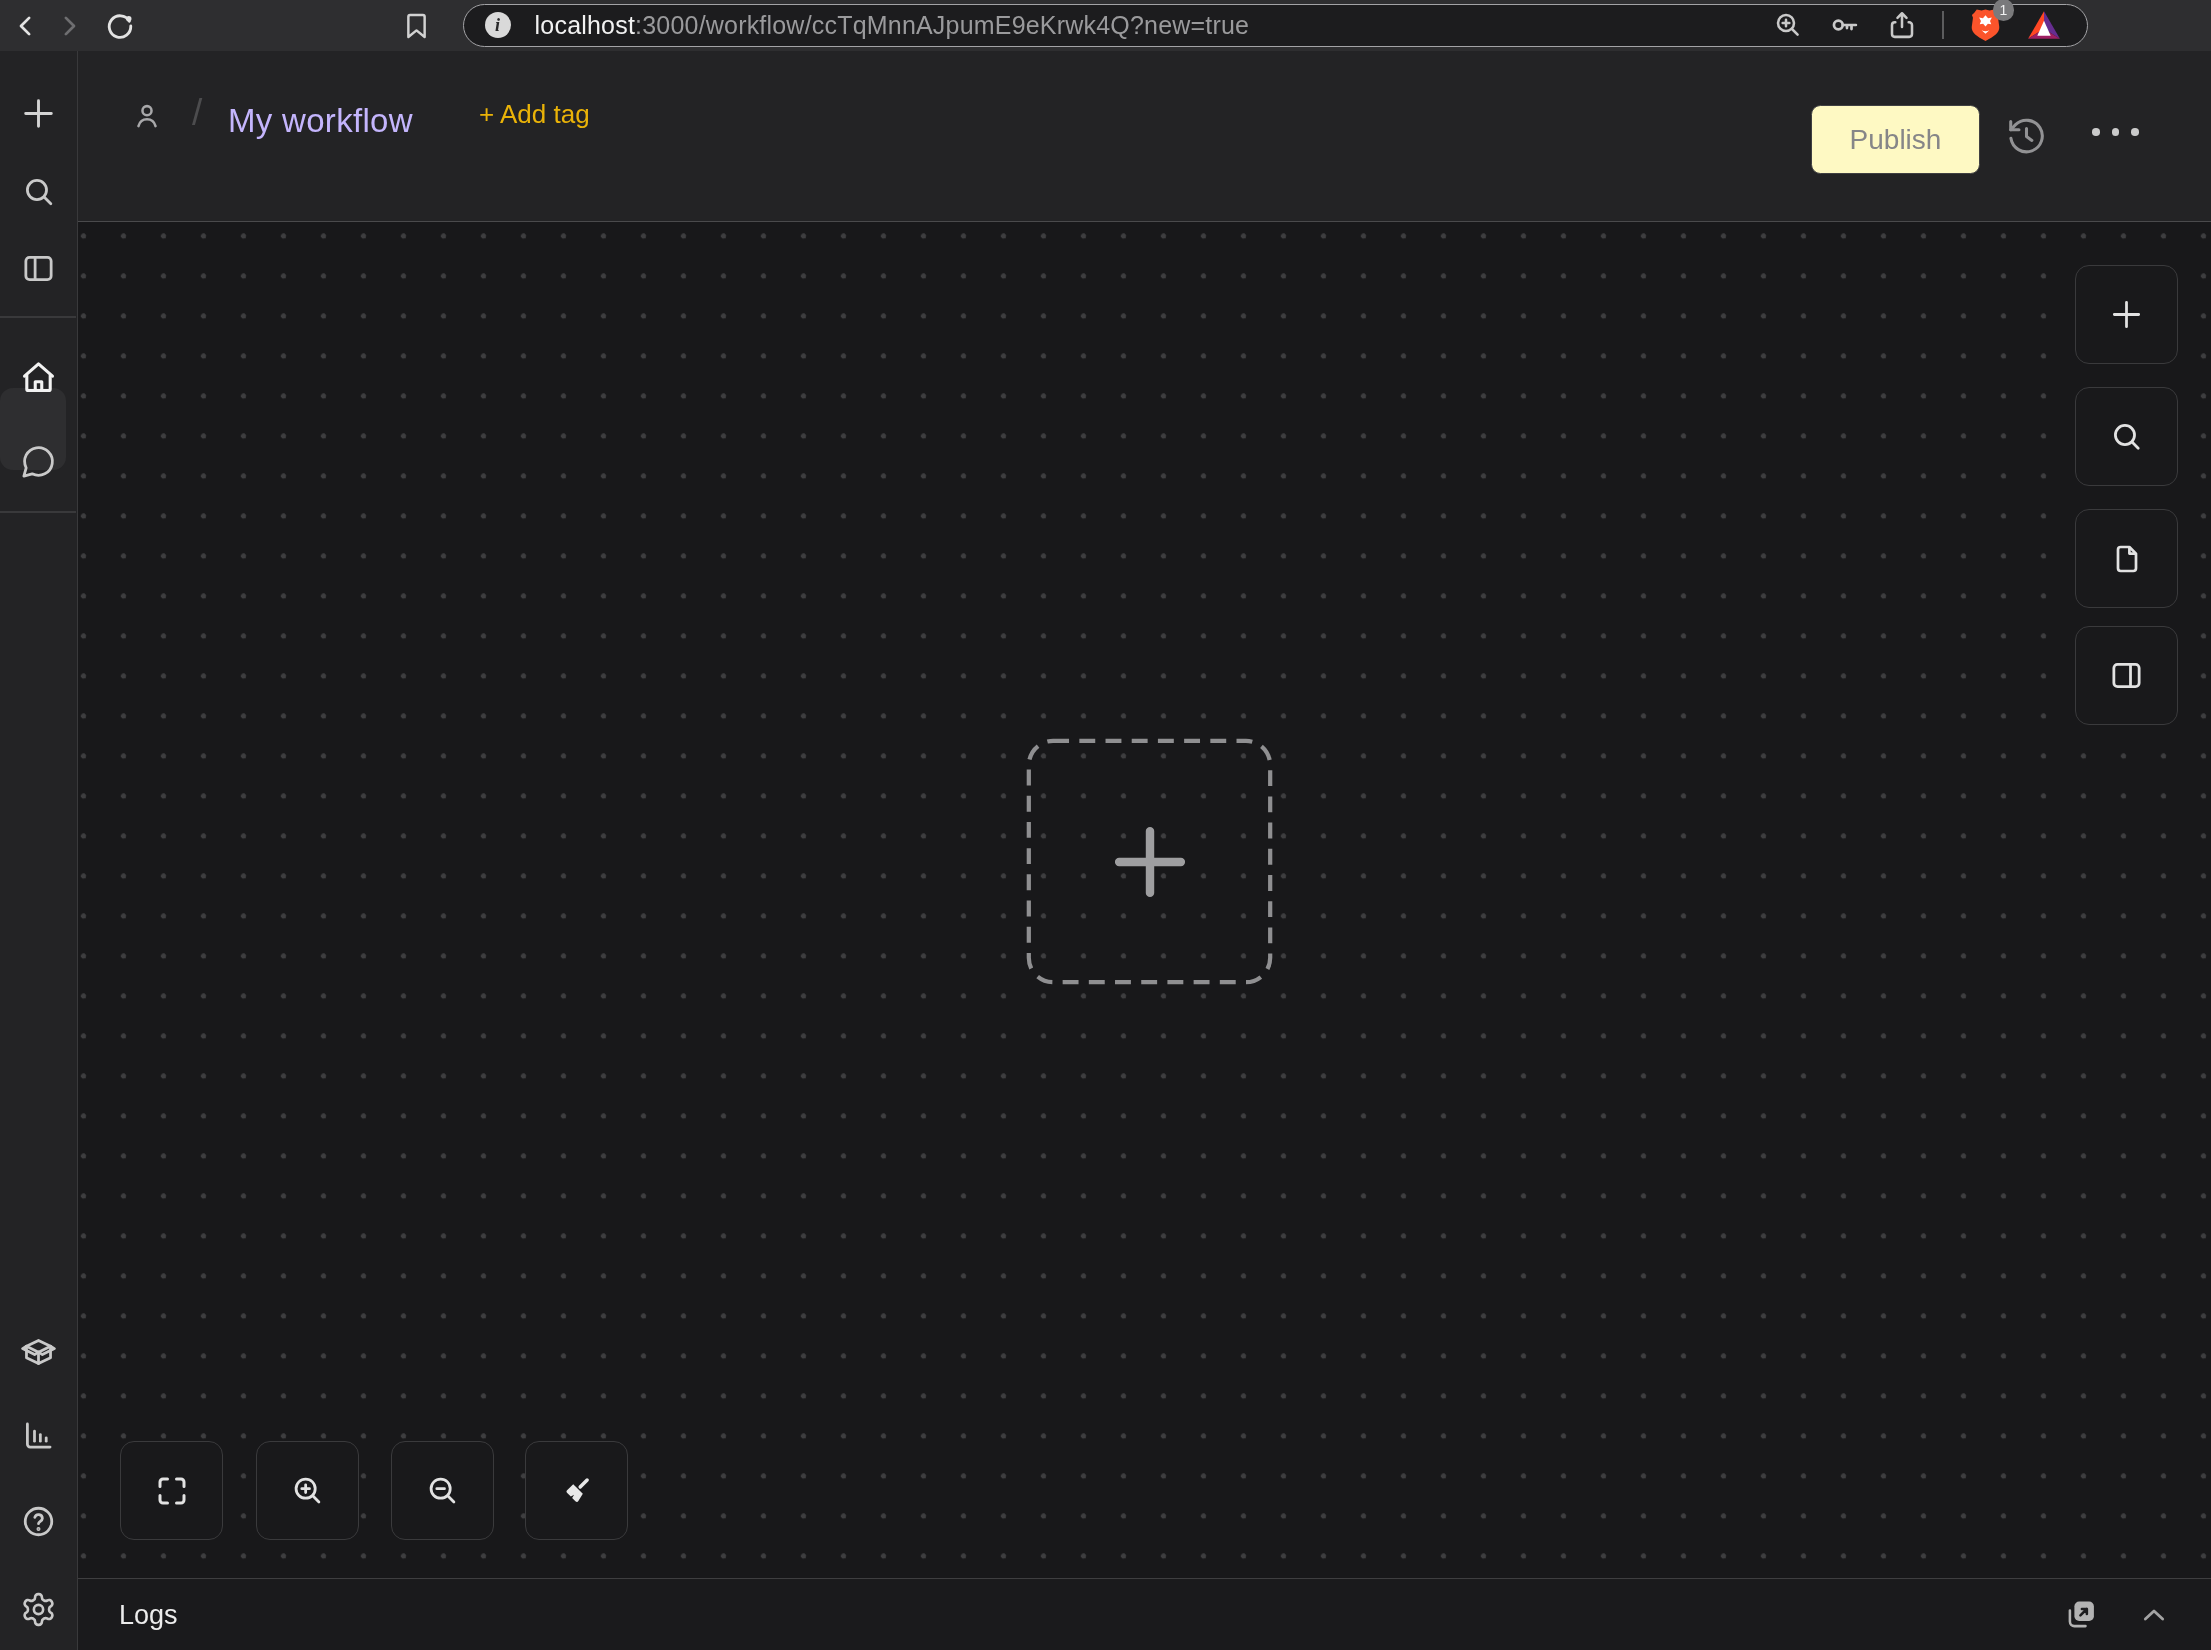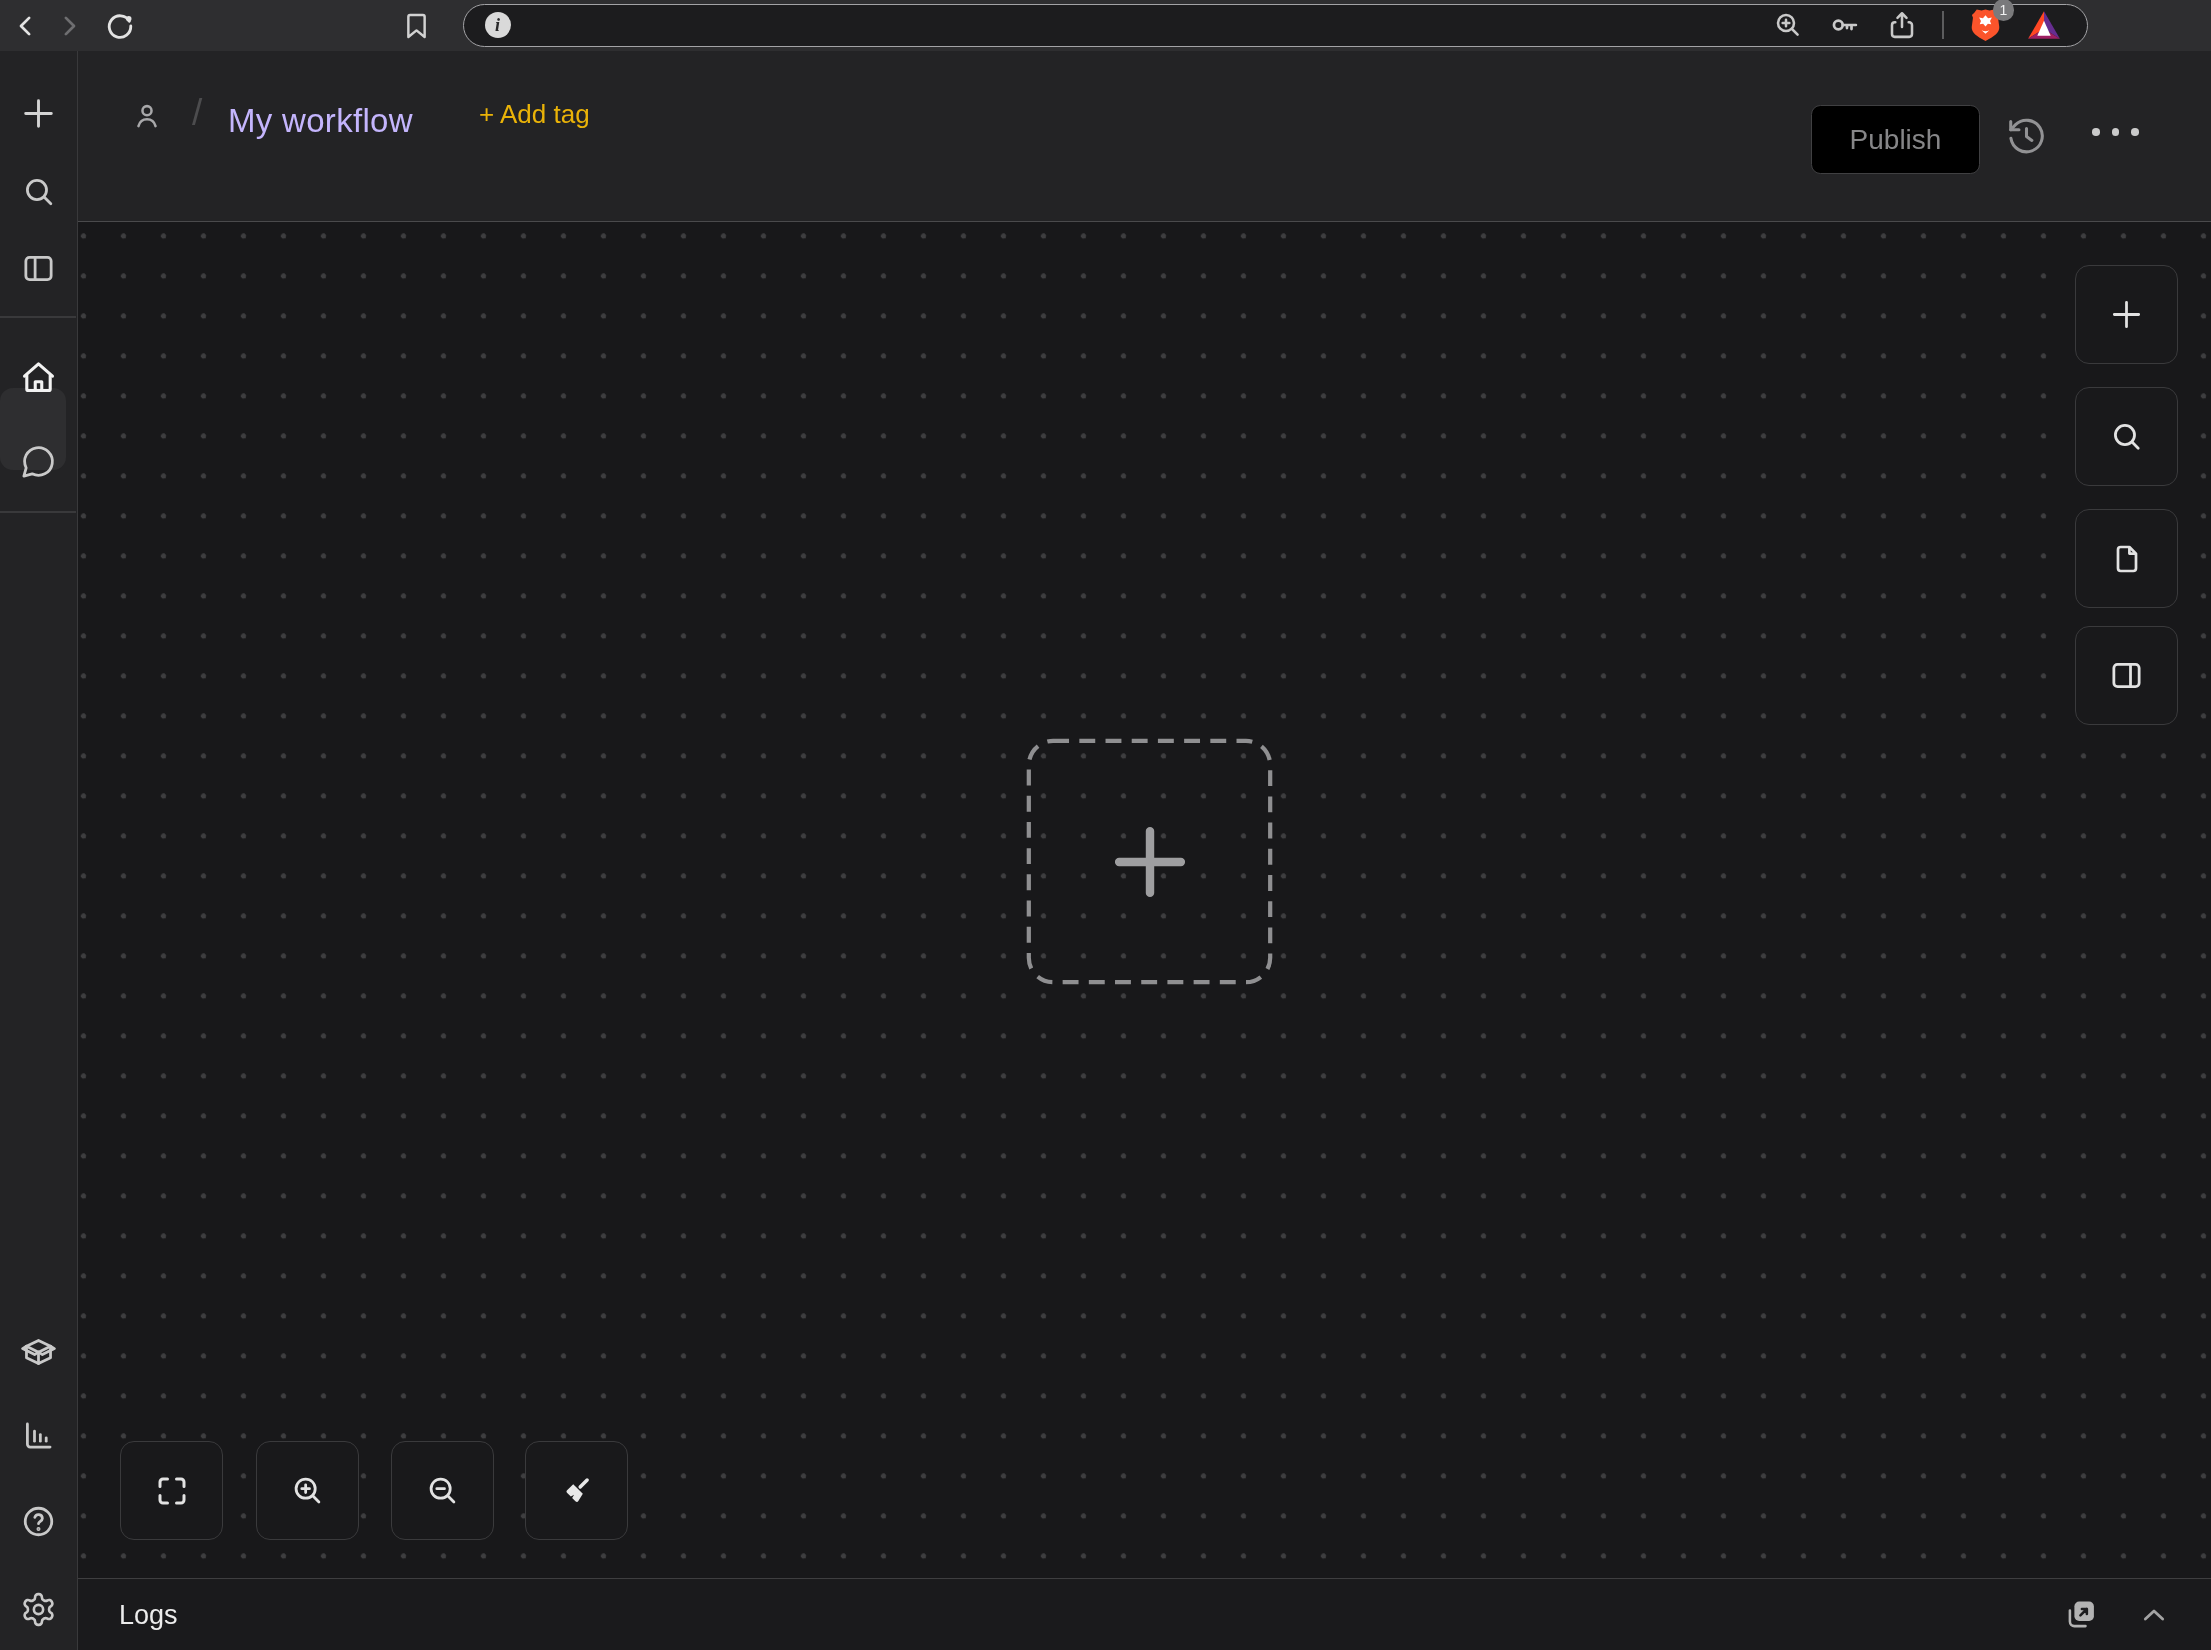--- a/index.html
+++ b/index.html
@@ -47,21 +47,21 @@
   .side-btn.active { color:#f2f2f2; }
 
   
   .wf-header { position:absolute; left:78px; top:51px; right:0; height:171px; background:#232325; border-bottom:1.9px solid #4a4a4c; z-index:10; }
   .user-btn { position:absolute; left:53px; top:49px; color:#a8a8aa; }
   .crumb-sep { position:absolute; left:114px; top:41px; font-size:37px; color:#4c4c4e; font-weight:300; }
   .wf-title { position:absolute; left:150px; top:51px; font-size:33px; color:#c4b5fd; font-weight:500; letter-spacing:0.3px; }
   .add-tag { position:absolute; left:401px; top:48px; font-size:26px; color:#eab308; }
   .publish-btn {
     position:absolute; left:1733px; top:54px; width:169px; height:69px;
-    background:#000000; border:1.9px solid #404042; border-radius:9.4px;
+    background:#fef9c3; border:1.9px solid #404042; border-radius:9.4px;
     color:#868688; font-size:28px; display:flex; align-items:center; justify-content:center;
   }
   .history-btn { position:absolute; left:1927px; top:64px; color:#929294; }
   .more-btn { position:absolute; left:2014px; top:77px; display:flex; gap:12px; align-items:center; }
   .more-btn .dot { width:7.5px; height:7.5px; border-radius:50%; background:#cacaca; }
 
   
   .tabs {
     position:absolute; left:846px; top:181px; width:607px; height:84px;
     background:#3c3c3e; border-radius:12px; display:flex; align-items:center;
@@ -134,20 +134,21 @@
     <div class="chrome-btn bookmark-btn">
       <span>
         <svg width="31" height="31" viewBox="0 0 24 24" fill="none" stroke="currentColor" stroke-width="1.9" stroke-linejoin="round">
             <path d="M7 3.5h10a1.3 1.3 0 0 1 1.3 1.3v15.7L12 15.4l-6.3 5.1V4.8A1.3 1.3 0 0 1 7 3.5z"></path>
           </svg>
       </span>
     </div>
 
     <div class="urlbar">
       <div class="info-badge">i</div>
+      <div class="url-text"><span class="url-host">localhost</span><span>:3000/workflow/ccTqMnnAJpumE9eKrwk4Q?new=true</span></div>
       <div class="url-actions">
         <span class="act">
           <svg width="32" height="32" viewBox="0 0 24 24" fill="none" stroke="currentColor" stroke-width="1.9" stroke-linecap="round">
               <circle cx="10.5" cy="10.5" r="6"></circle>
               <path d="M10.5 8v5M8 10.5h5M15 15l4.2 4.2"></path>
             </svg>
         </span>
         <span class="act">
           <svg width="34" height="34" viewBox="0 0 24 24" fill="none" stroke="currentColor" stroke-width="1.9" stroke-linecap="round">
               <circle cx="7.3" cy="12" r="3.1"></circle>

